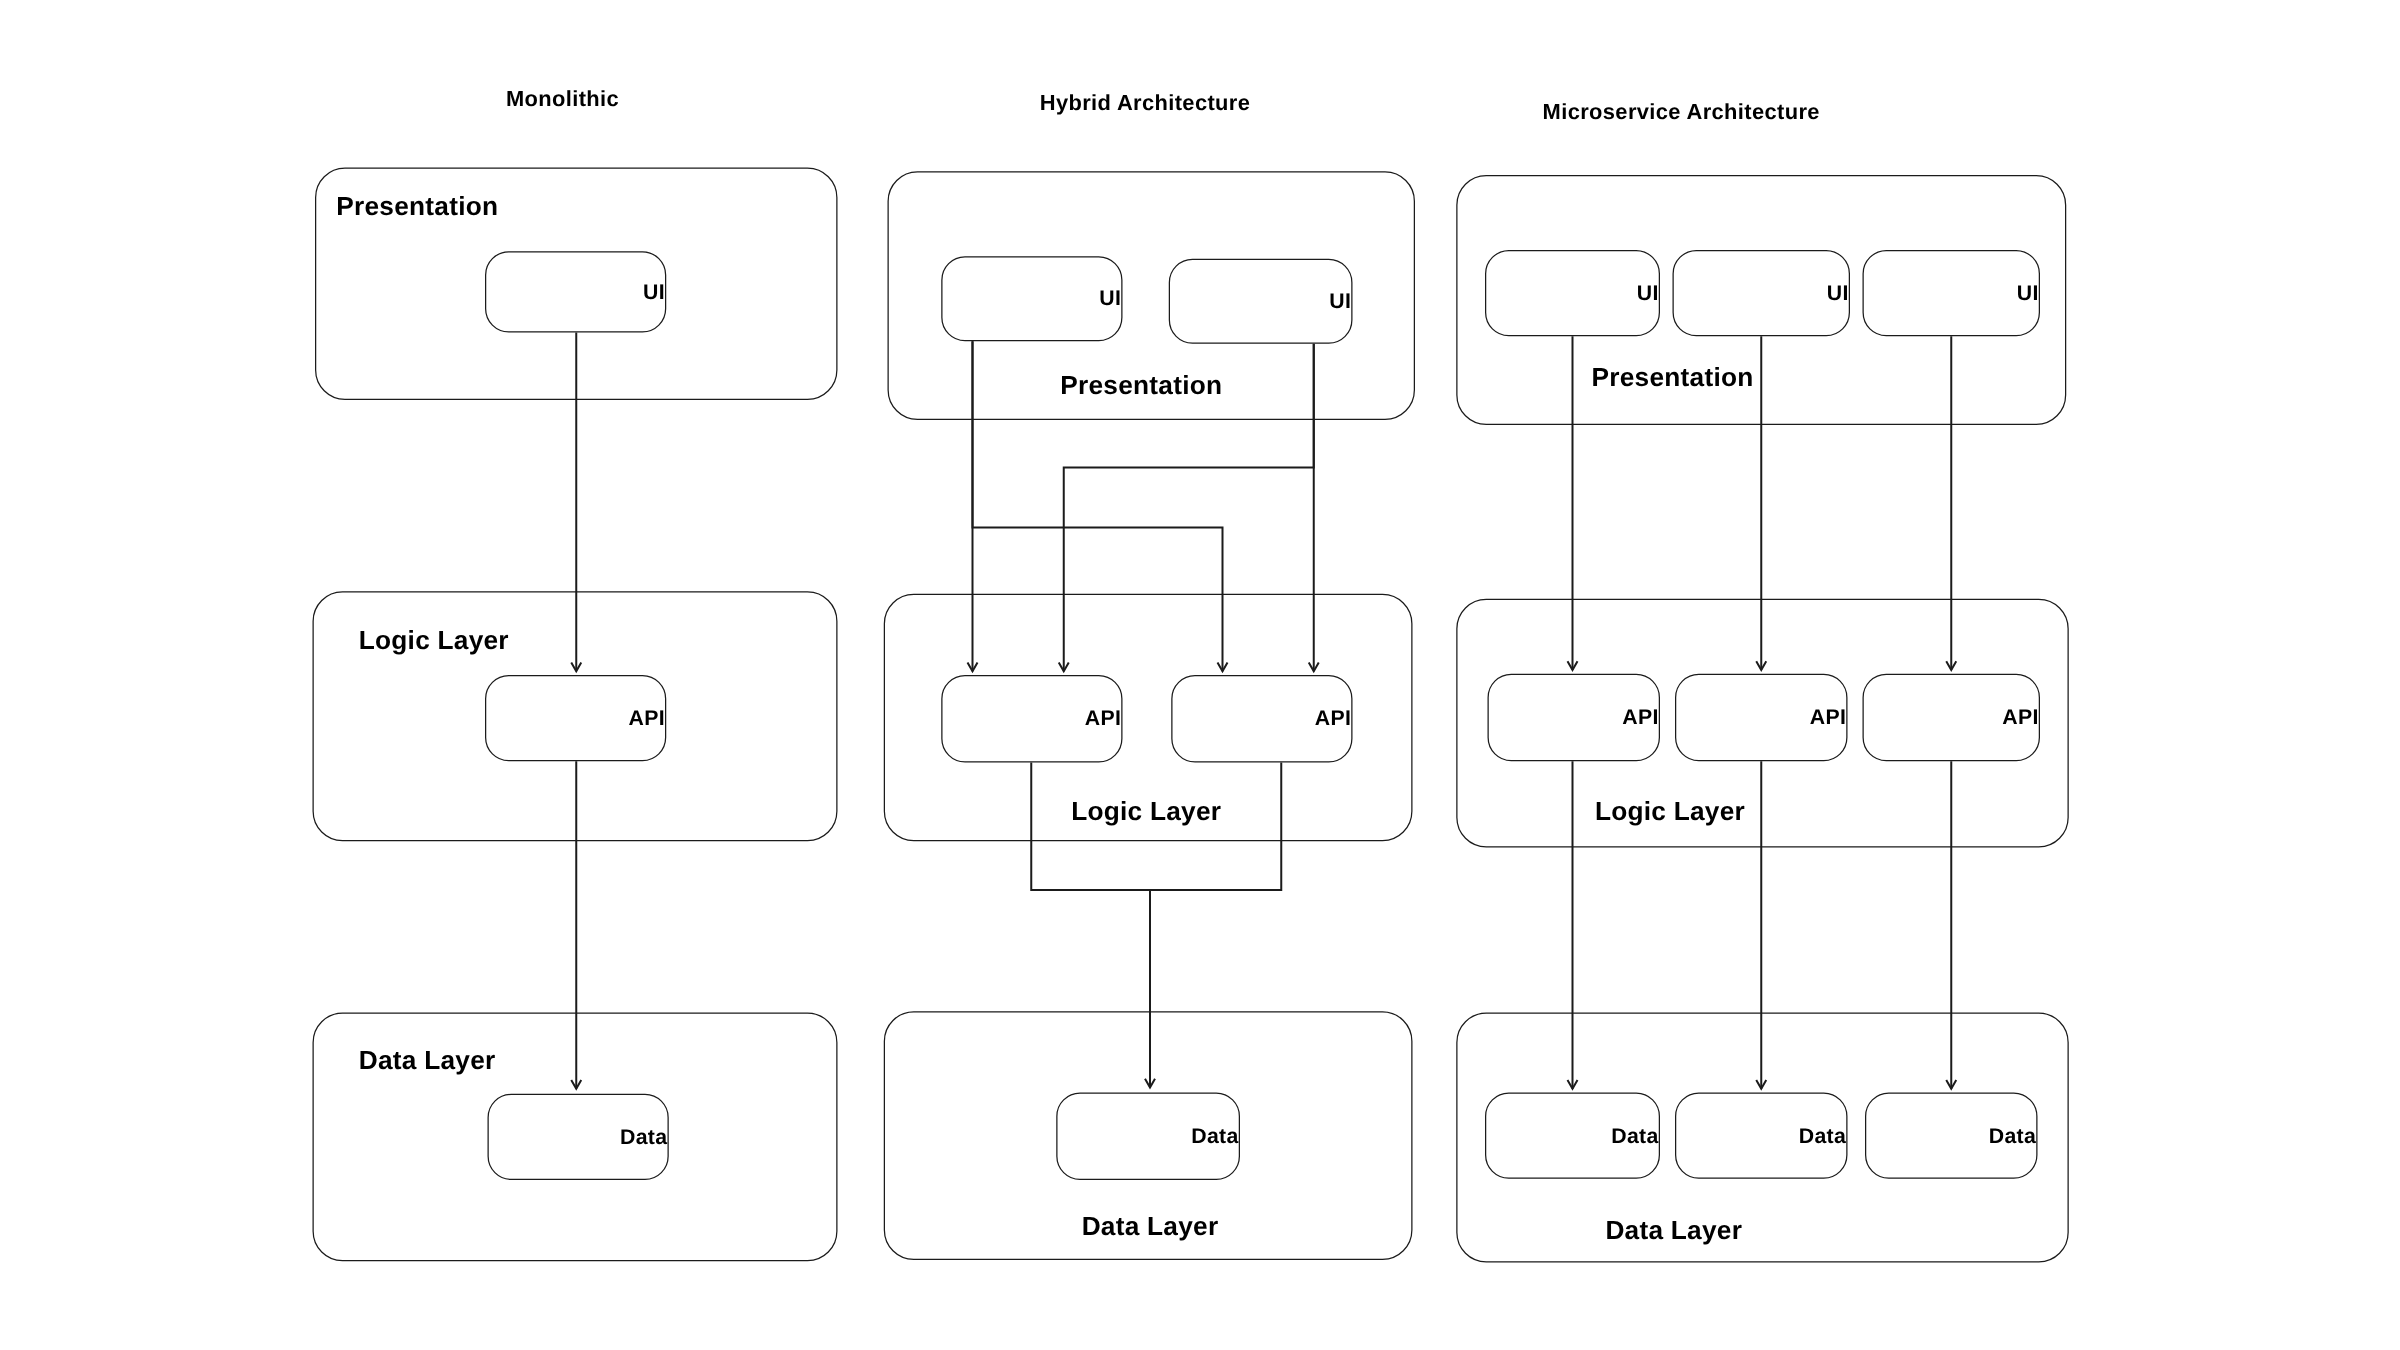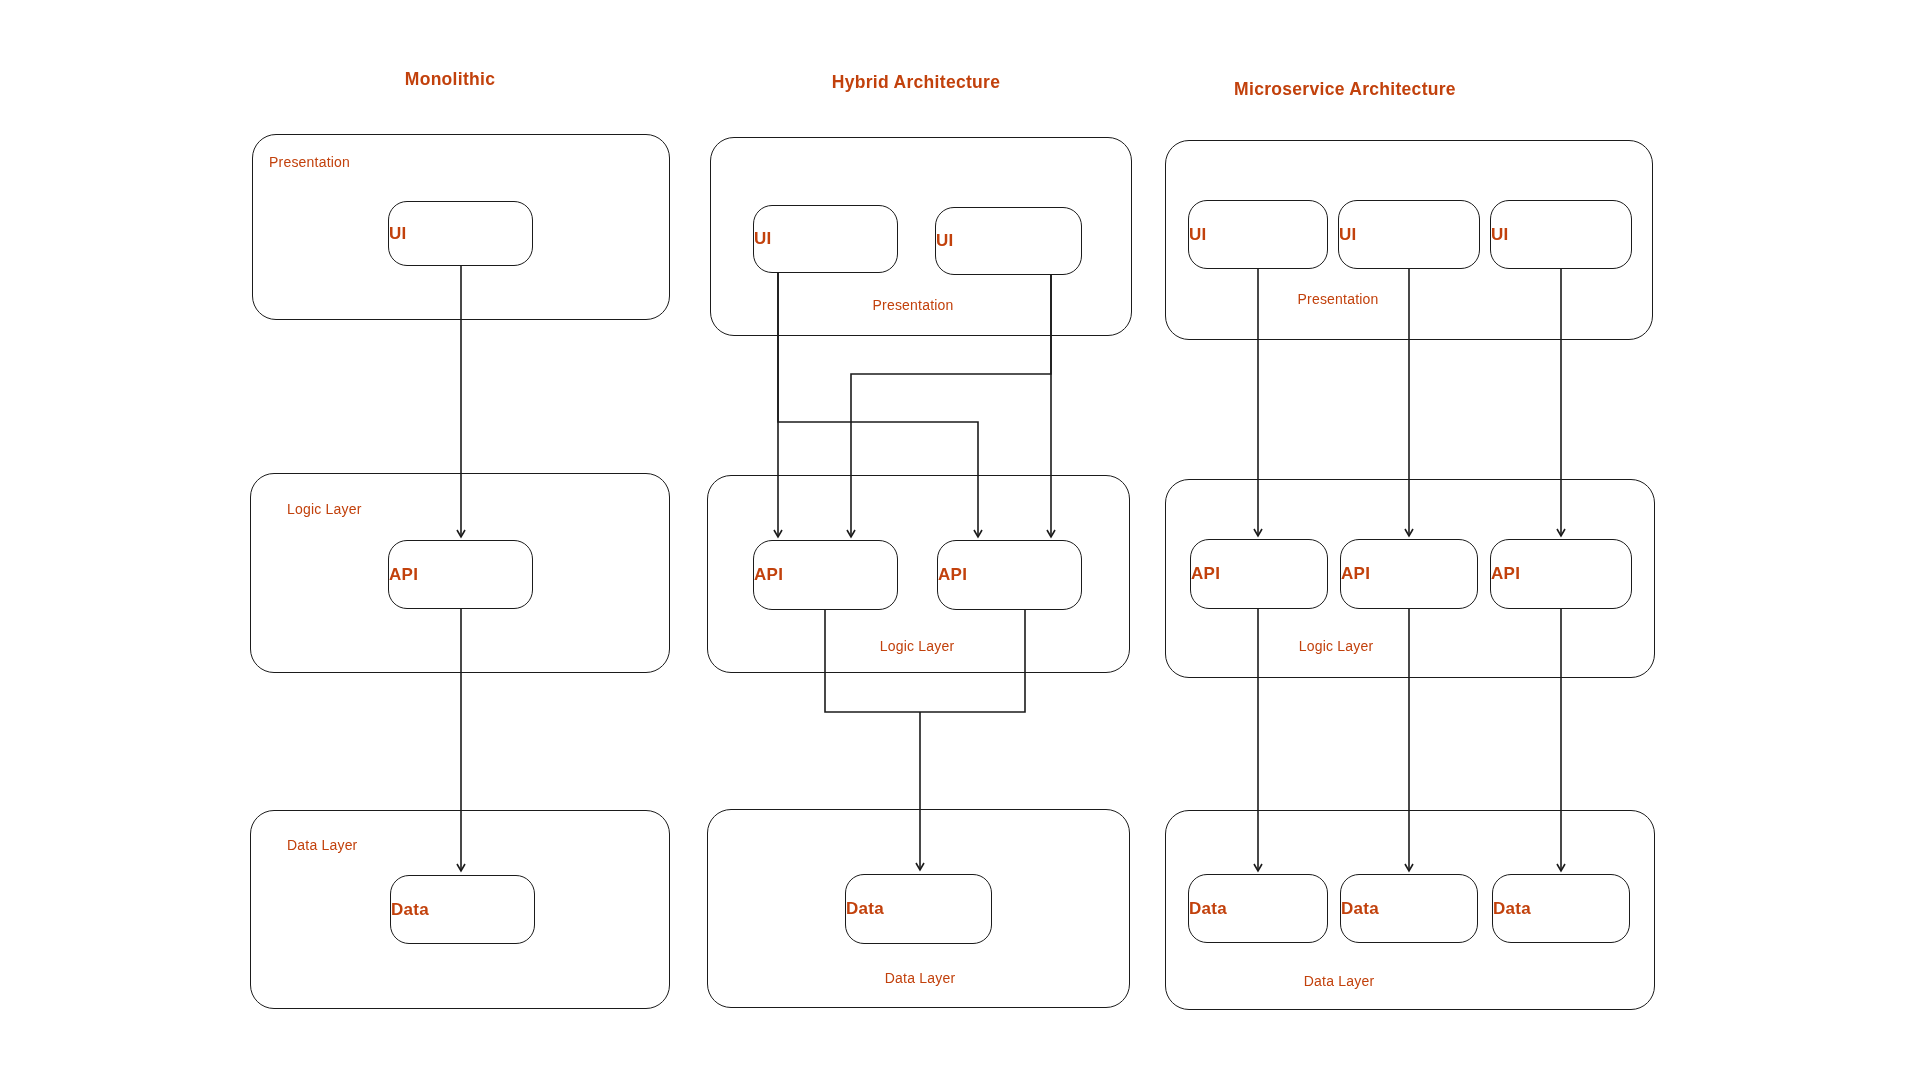--- a/index.html
+++ b/index.html
@@ -1,32 +1,32 @@
 <!DOCTYPE html>
 <html><head>
 <meta charset="utf-8">
 <style>
   html,body{margin:0;padding:0;background:#ffffff;}
   .canvas{
     position:relative;width:1920px;height:1080px;background:#ffffff;overflow:hidden;
-    font-family:"Liberation Sans","DejaVu Sans",sans-serif;color:#c2410c;
+    font-family:"Liberation Sans","DejaVu Sans",sans-serif;color:#000000;
   }
   .edges{position:absolute;left:0;top:0;width:1920px;height:1080px;z-index:1;}
   .edge{fill:none;stroke:#1b1b1b;stroke-width:1.6;}
   .layer{
     position:absolute;border:1.6px solid #1b1b1b;border-radius:24px;
     background:transparent;z-index:2;box-sizing:border-box;
   }
   .node{
     position:absolute;border:1.8px solid #1b1b1b;border-radius:19px;background:#ffffff;
-    z-index:3;box-sizing:border-box;display:flex;align-items:center;justify-content:flex-start;
+    z-index:3;box-sizing:border-box;display:flex;align-items:center;justify-content:flex-end;
   }
   .node-label{font-weight:700;font-size:17px;letter-spacing:.3px;}
   .layer-label{
-    position:absolute;z-index:4;font-weight:400;font-size:14px;letter-spacing:.2px;
+    position:absolute;z-index:4;font-weight:700;font-size:21px;letter-spacing:.2px;
     white-space:nowrap;line-height:1;
   }
   .centered{transform:translateX(-50%);}
   .col-title{
     position:absolute;z-index:4;font-weight:700;font-size:17.5px;letter-spacing:.3px;
     white-space:nowrap;line-height:1;transform:translateX(-50%);
   }
 </style>
 </head>
 <body>

